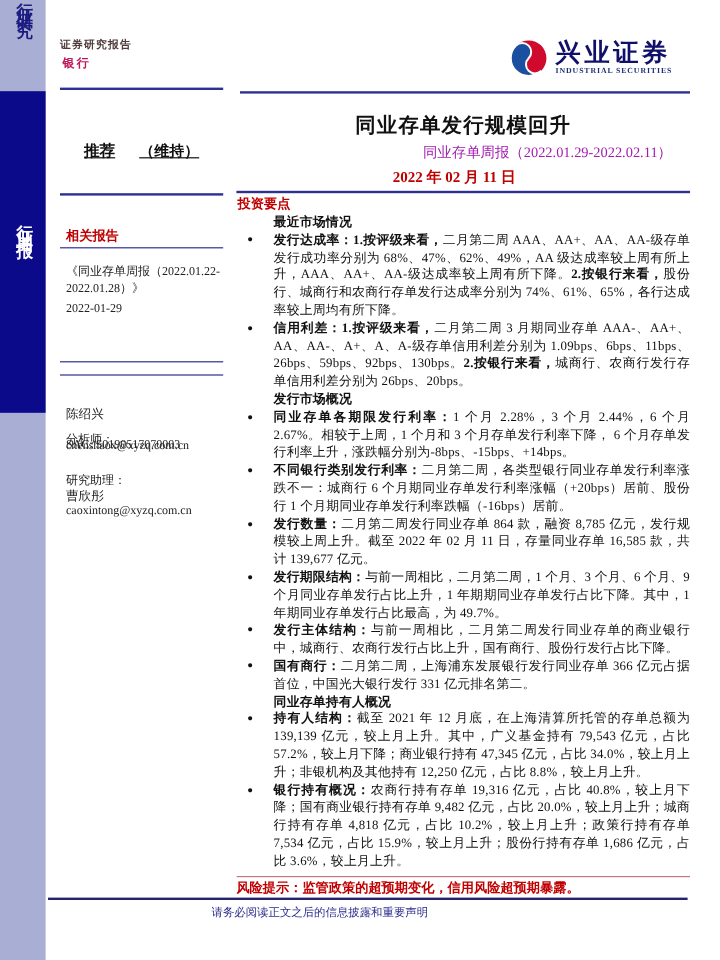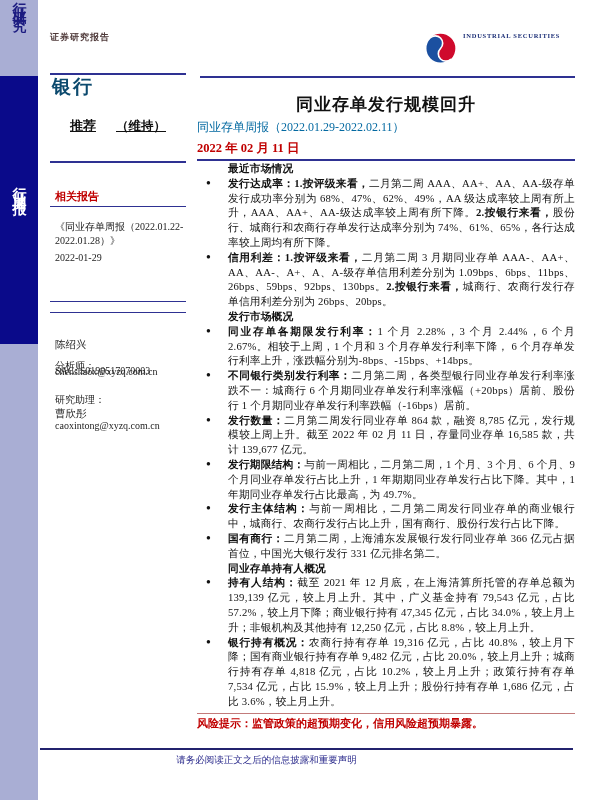--- a/index.html
+++ b/index.html
@@ -14,34 +14,34 @@
   #rail-navy { position:absolute; left:0; top:76px; width:38px; height:268px; background:#0a0a8a; }
   .vtext {
     position:absolute; writing-mode:vertical-rl; text-orientation:upright;
     font-weight:bold; font-size:14px; letter-spacing:5px; line-height:38px;
     left:0; width:38px; text-align:center;
   }
   #rail-top-label  { top:-9px;  color:#1c1c80; }
   #rail-mid-label  { top:176px; color:#ffffff; }
   
   #report-type { position:absolute; left:50px; top:31px; font-size:9px; font-weight:bold; color:#4f3a3a; letter-spacing:1px; }
-  #industry    { position:absolute; left:52px; top:46px; font-size:19px; font-weight:bold; color:#0c4a6e; letter-spacing:2px;margin-top:28px; }
+  #industry    { position:absolute; left:52px; top:46px; font-size:10px; font-weight:bold; color:#be185d; letter-spacing:2px; }
   .rule        { position:absolute; background:#2e3192; }
   #rule-industry { left:50px; top:73px; width:136px; height:2px; }
   #rating-row  { position:absolute; left:70px; top:117px; font-size:13px; font-weight:bold;text-decoration:underline; }
   #rating-row .note { margin-left:20px; font-size:12.5px; }
   #rule-rating { left:50px; top:161px; width:136px; height:2px; }
   #brand { position:absolute; left:424px; top:32px; display:flex; align-items:flex-start; }
   #brand-circle { width:33px; height:33px; margin-right:6px; }
   #brand-txt .cn { font-size:21px; font-weight:bold; color:#10106a; letter-spacing:3px; line-height:24px; }
   #brand-txt .en { font-size:6.5px; font-weight:bold; color:#1c2f77; letter-spacing:0.75px; }
   #rule-logo { left:200px; top:76px; width:375px; height:2px; }
   #doc-title    { position:absolute; left:197px; top:93px;  width:378px; text-align:center; font-size:17px; font-weight:bold; letter-spacing:1px; }
-  #doc-subtitle { position:absolute; left:197px; top:119px; width:363px; text-align:left; font-size:12px; color:#0369a1; }
-  #doc-date     { position:absolute; left:197px; top:140px; width:363px; text-align:left; font-size:12.5px; font-weight:bold; color:#c00000; }
+  #doc-subtitle { position:absolute; left:197px; top:119px; width:363px; text-align:right; font-size:12px; color:#a21caf; }
+  #doc-date     { position:absolute; left:197px; top:140px; width:363px; text-align:center; font-size:12.5px; font-weight:bold; color:#c00000; }
   
   .sb { position:absolute; left:55px; font-size:10px; color:#222; }
   #related-label { left:55px; top:189px; font-size:11px; font-weight:bold; color:#c00000; }
   #rule-related { left:50px; top:206px; width:136px; height:1px; }
   #related-report { left:55px; top:220px; width:132px; line-height:14px; }
   #related-date { left:55px; top:252px; }
   #rule-div1 { left:50px; top:301px; width:136px; height:1px; }
   #rule-div2 { left:50px; top:312px; width:136px; height:1px; }
   #analyst-label { top:323px;margin-top:36px; }
   #analyst-name  { top:338px; font-size:10.5px; }
@@ -86,20 +86,21 @@
     <span>推荐</span><span class="note">（维持）</span>
   </div>
   <div id="rule-rating" class="rule"></div>
 
   <div id="brand">
     <svg id="brand-circle" viewBox="0 0 40 40" style="transform:rotate(-45deg)">
       <circle cx="20" cy="20" r="18" fill="#cf0a2c"></circle>
       <path d="M20,2 A18,18 0 0,0 20,38 A9,9 0 0,1 20,20 A9,9 0 0,0 20,2 Z" fill="#1b50a0" stroke="#ffffff" stroke-width="2"></path>
     </svg>
     <div id="brand-txt">
+      <div class="cn">兴业证券</div>
       <div class="en">INDUSTRIAL SECURITIES</div>
     </div>
   </div>
   <div id="rule-logo" class="rule"></div>
 
   <div id="doc-title">同业存单发行规模回升</div>
   <div id="doc-subtitle">同业存单周报（2022.01.29-2022.02.11）</div>
   <div id="doc-date">2022 年 02 月 11 日</div>
 
   <div id="related-label" class="sb">相关报告</div>
@@ -110,20 +111,21 @@
   <div id="rule-div2" class="rule"></div>
   <div id="analyst-label" class="sb">分析师：</div>
   <div id="analyst-name" class="sb">陈绍兴</div>
   <div id="analyst-sac" class="sb">SAC: S0190517070003</div>
   <div id="analyst-email" class="sb">chenshaox@xyzq.com.cn</div>
   <div id="assistant-label" class="sb">研究助理：</div>
   <div id="assistant-name" class="sb">曹欣彤</div>
   <div id="assistant-email" class="sb">caoxintong@xyzq.com.cn</div>
 
   <div id="main">
+    <div id="highlights-label">投资要点</div>
     <div id="highlights-blocks">
         <div class="blk-heading">最近市场情况</div>
         <div class="blk-bullet"><span class="marker">●</span><span class="b">发行达成率：</span><span class="b u">1.按评级来看，</span><span>二月第二周 AAA、AA+、AA、AA-级存单发行成功率分别为 68%、47%、62%、49%，AA 级达成率较上周有所上升，AAA、AA+、AA-级达成率较上周有所下降。</span><span class="b u">2.按银行来看，</span><span>股份行、城商行和农商行存单发行达成率分别为 74%、61%、65%，各行达成率较上周均有所下降。</span></div>
         <div class="blk-bullet"><span class="marker">●</span><span class="b">信用利差：</span><span class="b u">1.按评级来看，</span><span>二月第二周 3 月期同业存单 AAA-、AA+、AA、AA-、A+、A、A-级存单信用利差分别为 1.09bps、6bps、11bps、26bps、59bps、92bps、130bps。</span><span class="b u">2.按银行来看，</span><span>城商行、农商行发行存单信用利差分别为 26bps、20bps。</span></div>
         <div class="blk-heading">发行市场概况</div>
         <div class="blk-bullet"><span class="marker">●</span><span class="b">同业存单各期限发行利率：</span><span>1 个月 2.28%，3 个月 2.44%，6 个月 2.67%。相较于上周，1 个月和 3 个月存单发行利率下降， 6 个月存单发行利率上升，涨跌幅分别为-8bps、-15bps、+14bps。</span></div>
         <div class="blk-bullet"><span class="marker">●</span><span class="b">不同银行类别发行利率：</span><span>二月第二周，各类型银行同业存单发行利率涨跌不一：城商行 6 个月期同业存单发行利率涨幅（+20bps）居前、股份行 1 个月期同业存单发行利率跌幅（-16bps）居前。</span></div>
         <div class="blk-bullet"><span class="marker">●</span><span class="b">发行数量：</span><span>二月第二周发行同业存单 864 款，融资 8,785 亿元，发行规模较上周上升。截至 2022 年 02 月 11 日，存量同业存单 16,585 款，共计 139,677 亿元。</span></div>
         <div class="blk-bullet"><span class="marker">●</span><span class="b">发行期限结构：</span><span>与前一周相比，二月第二周，1 个月、3 个月、6 个月、9 个月同业存单发行占比上升，1 年期期同业存单发行占比下降。其中，1 年期同业存单发行占比最高，为 49.7%。</span></div>
         <div class="blk-bullet"><span class="marker">●</span><span class="b">发行主体结构：</span><span>与前一周相比，二月第二周发行同业存单的商业银行中，城商行、农商行发行占比上升，国有商行、股份行发行占比下降。</span></div>

